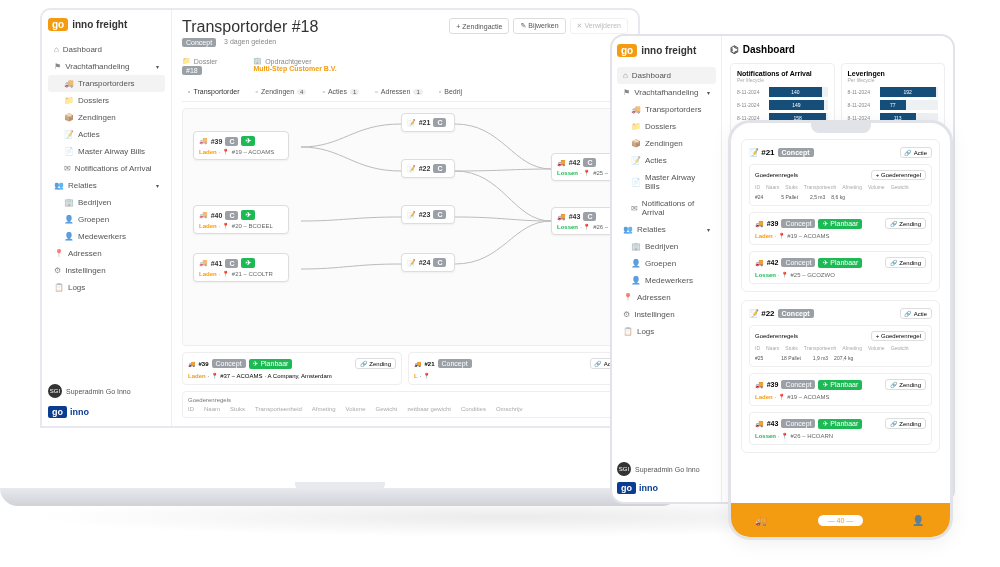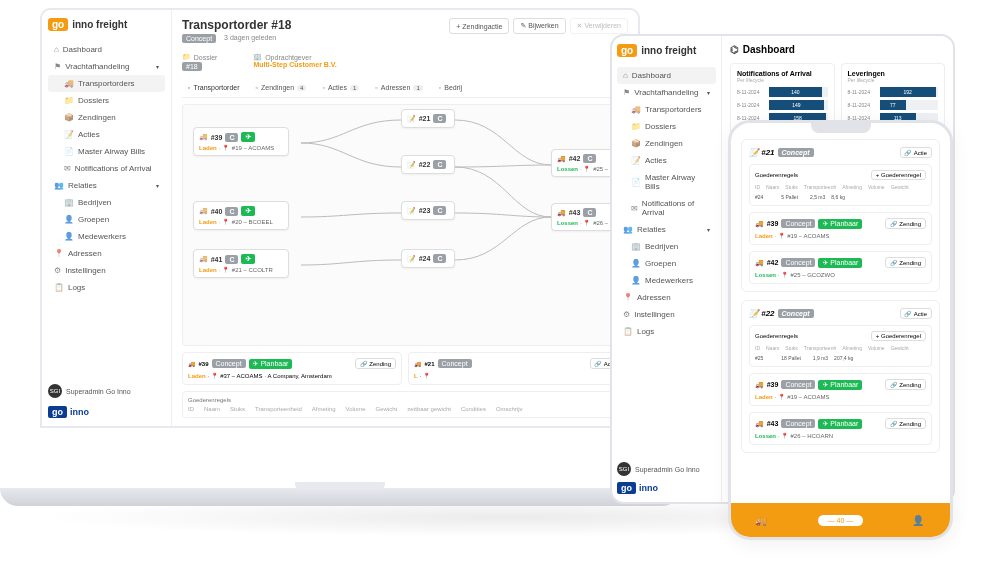--- a/index.html
+++ b/index.html
@@ -17,21 +17,21 @@
   .logo-row { display:flex; align-items:center; gap:4px; margin-bottom:10px; }
   .logo-mark { background:#f39c12; color:#fff; font-weight:700; padding:1px 4px; border-radius:3px; font-size:10px; }
   .logo-text { font-weight:700; color:#333; font-size:10px; }
   .nav-item { font-size:8px; padding:4px 6px; color:#555; display:flex; align-items:center; gap:4px; border-radius:3px; cursor:pointer; }
   .nav-item.active { background:#f3f3f3; }
   .user-row { margin-top:auto; display:flex; align-items:center; gap:4px; font-size:7px; color:#555; }
   .user-av { width:14px;height:14px;border-radius:50%;background:#333;color:#fff;display:flex;align-items:center;justify-content:center;font-size:6px; }
 
   .lap-main { flex:1; padding:8px 10px; overflow:hidden; display:flex; flex-direction:column; }
   .lap-head { display:flex; justify-content:space-between; align-items:flex-start; }
-  .title { font-size:12px; font-weight:700; color:#333; }
+  .title { font-size:16px; font-weight:400; color:#333; }
   .meta-row { display:flex; gap:8px; font-size:7px; color:#888; margin-top:2px; }
   .badge { padding:1px 4px; border-radius:2px; font-size:7px; }
   .badge-grey { background:#9aa0a6; color:#fff; }
   .badge-green { background:#1db954; color:#fff; }
   .btn-row { display:flex; gap:4px; }
   .btn { font-size:7px; padding:3px 6px; border:1px solid #ddd; border-radius:3px; background:#fff; color:#555; cursor:pointer; }
 
   .dossier-row { display:flex; gap:36px; margin-top:10px; font-size:7px; }
   .dossier-row .lbl { color:#888; display:flex; gap:3px; align-items:center; }
   .dossier-row .val-orange { color:#f39c12; font-weight:600; }
@@ -78,21 +78,21 @@
   .bar-f { position:absolute; top:0; bottom:0; left:0; background:#164e7a; display:flex; align-items:center; justify-content:center; color:#fff; font-size:5px; }
   .tabs-mini { display:flex; gap:3px; margin-top:10px; padding:4px; border:1px solid #eee; border-radius:4px; font-size:6px; color:#555; }
   .tab-chip { display:flex; gap:2px; align-items:center; padding:1px 3px; }
 
   
   .phone { position:absolute; left:728px; top:120px; width:225px; height:420px; border:3px solid #e2e3e8; border-radius:22px; background:#fff; overflow:hidden; box-shadow:0 4px 20px rgba(0,0,0,.06); }
   .phone-notch { position:absolute; top:0; left:50%; transform:translateX(-50%); width:60px; height:10px; background:#e2e3e8; border-radius:0 0 8px 8px; }
   .phone-body { padding:16px 10px 40px; height:100%; overflow:hidden; }
   .pcard { border:1px solid #eee; border-radius:6px; padding:7px; margin-bottom:8px; }
   .pcard .hd { display:flex; justify-content:space-between; align-items:center; font-size:8px; }
-  .pcard .hd .lh { display:flex; gap:3px; align-items:center; font-weight:600;font-style:italic; }
+  .pcard .hd .lh { display:flex; gap:3px; align-items:center; font-weight:600; }
   .gregel { border:1px solid #eee; border-radius:4px; padding:5px 5px; margin-top:6px; font-size:6px; }
   .gregel .gh { display:flex; justify-content:space-between; align-items:center; }
   .gregel .row { display:flex; gap:6px; color:#aaa; margin-top:4px; font-size:5px; }
   .subnode { border:1px solid #eee; border-radius:4px; padding:5px; margin-top:6px; font-size:7px; }
   .subnode .r1 { display:flex; justify-content:space-between; align-items:center; }
   .subnode .r1 .lh { display:flex; gap:3px; align-items:center; }
   .subnode .r2 { margin-top:3px; font-size:6px; color:#666; }
   .phone-bar { position:absolute; bottom:0; left:0; right:0; height:34px; background:#f39c12; display:flex; align-items:center; justify-content:space-around; color:#fff; }
   .phone-bar .mid { background:#fff; border-radius:10px; padding:2px 10px; color:#f39c12; font-size:7px; display:flex; gap:4px; }
 

